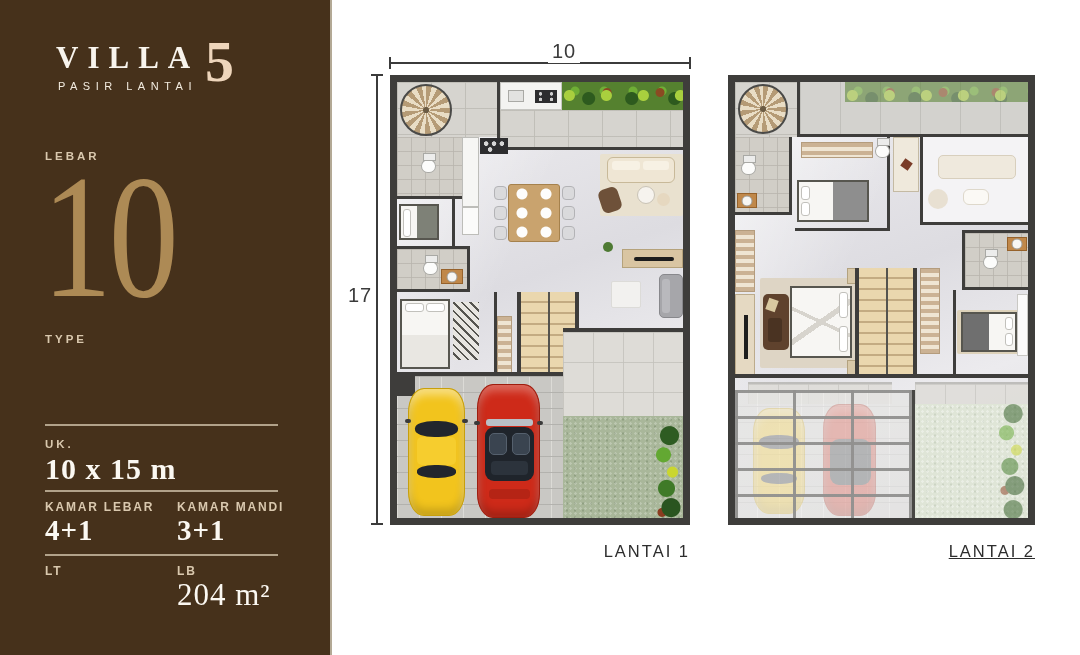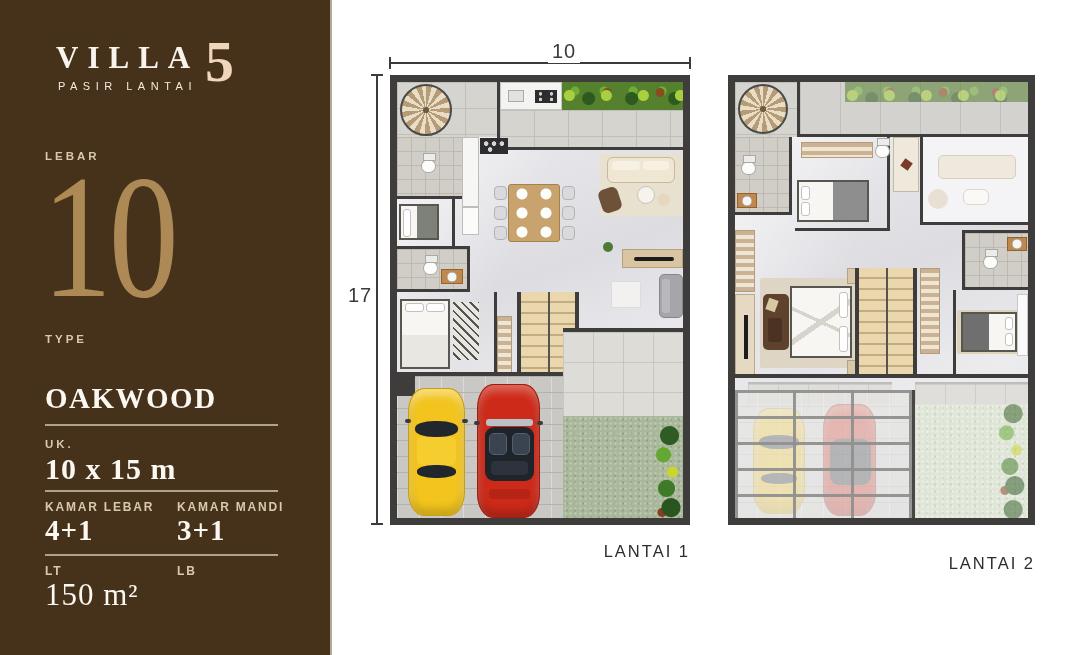--- a/index.html
+++ b/index.html
@@ -142,39 +142,38 @@
     <div class="sb-abs brand-title" style="left:56px; top:40px;">VILLA</div>
     <div class="sb-abs brand-number" style="left:205px; top:28px;">5</div>
     <div class="sb-abs brand-subtitle" style="left:58px; top:80px;">PASIR LANTAI</div>
 
     <div class="sb-abs sb-label" style="left:45px; top:150px;text-align:right;">LEBAR</div>
     <div class="sb-abs" style="left:42px; top:162px;">
       <span class="lebar-value">10</span>
     </div>
 
     <div class="sb-abs sb-label" style="left:45px; top:333px;">TYPE</div>
-    <div class="sb-abs type-value" style="left:45px; top:382px;">OAKWOOD</div>
 
     <div class="divider" style="top:424px;"></div>
 
     <div class="sb-abs sb-label" style="left:45px; top:438px;">UK.</div>
     <div class="sb-abs big-serif" style="left:45px; top:452px; font-size:30px;">10 x 15 m</div>
 
     <div class="divider" style="top:490px;"></div>
 
     <div class="sb-abs sb-label2" style="left:45px; top:500px;">KAMAR LEBAR</div>
     <div class="sb-abs big-serif" style="left:45px; top:514px;">4+1</div>
     <div class="sb-abs sb-label2" style="left:177px; top:500px;">KAMAR MANDI</div>
     <div class="sb-abs big-serif" style="left:177px; top:514px;">3+1</div>
 
     <div class="divider" style="top:554px;"></div>
 
     <div class="sb-abs sb-label2" style="left:45px; top:564px;">LT</div>
-    <div class="sb-abs big-serif-light" style="left:45px; top:577px;">150 m²</div>
     <div class="sb-abs sb-label2" style="left:177px; top:564px;">LB</div>
+    <div class="sb-abs big-serif-light" style="left:177px; top:577px;">204 m²</div>
   </aside>
 
   <div class="dim-line-h" style="left:390px; top:62px; width:300px;"></div>
   <div class="dim-tick-v" style="left:389px; top:57px;"></div>
   <div class="dim-tick-v" style="left:689px; top:57px;"></div>
   <div class="dim-label" style="left:548px; top:40px;">10</div>
 
   <div class="dim-line-v" style="left:376px; top:75px; height:450px;"></div>
   <div class="dim-tick-h" style="left:371px; top:74px;"></div>
   <div class="dim-tick-h" style="left:371px; top:523px;"></div>
@@ -370,15 +369,15 @@
     </div>
     <div class="car car-red pa" style="left:88px; top:322px; width:53px; height:112px; opacity:.45;">
       <span class="cabin" style="left:6px; top:34px; width:41px; height:46px;"></span>
     </div>
     <div class="pa trellis" style="left:0; top:308px; width:180px; height:128px;"></div>
 
     <div class="pa grass-faded" style="left:180px; top:322px; width:113px; height:114px;"></div>
     <div class="pa plantbed" style="left:260px; top:322px; width:33px; height:114px; opacity:.5;"></div>
   </div>
 
-  <div class="plan-label" style="left:728px; top:542px; width:307px;">LANTAI 2</div>
+  <div class="plan-label" style="left:728px; top:530px; width:307px;text-decoration:underline;">LANTAI 2</div>
 
 </div>
 
 </body></html>

